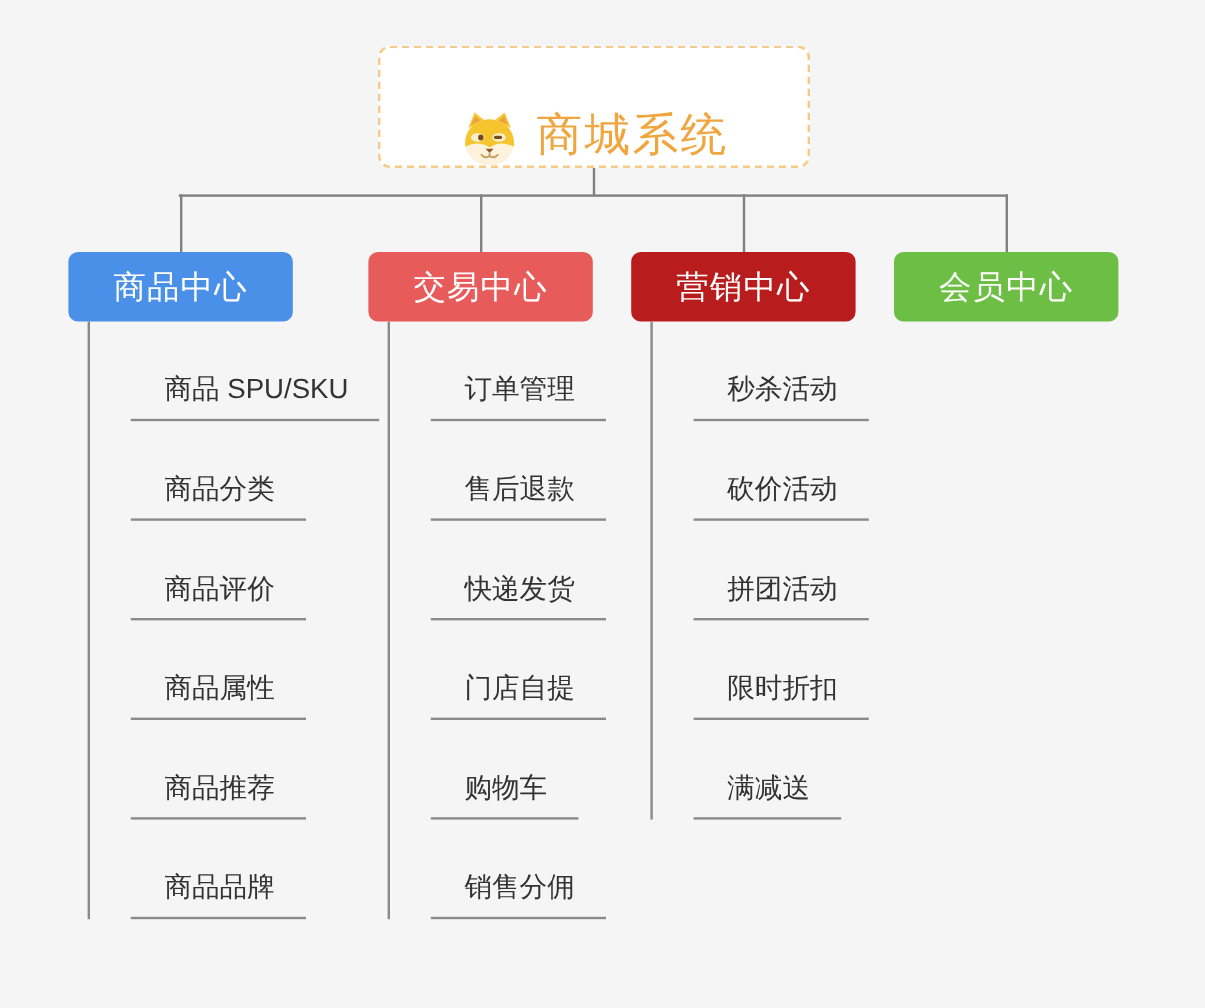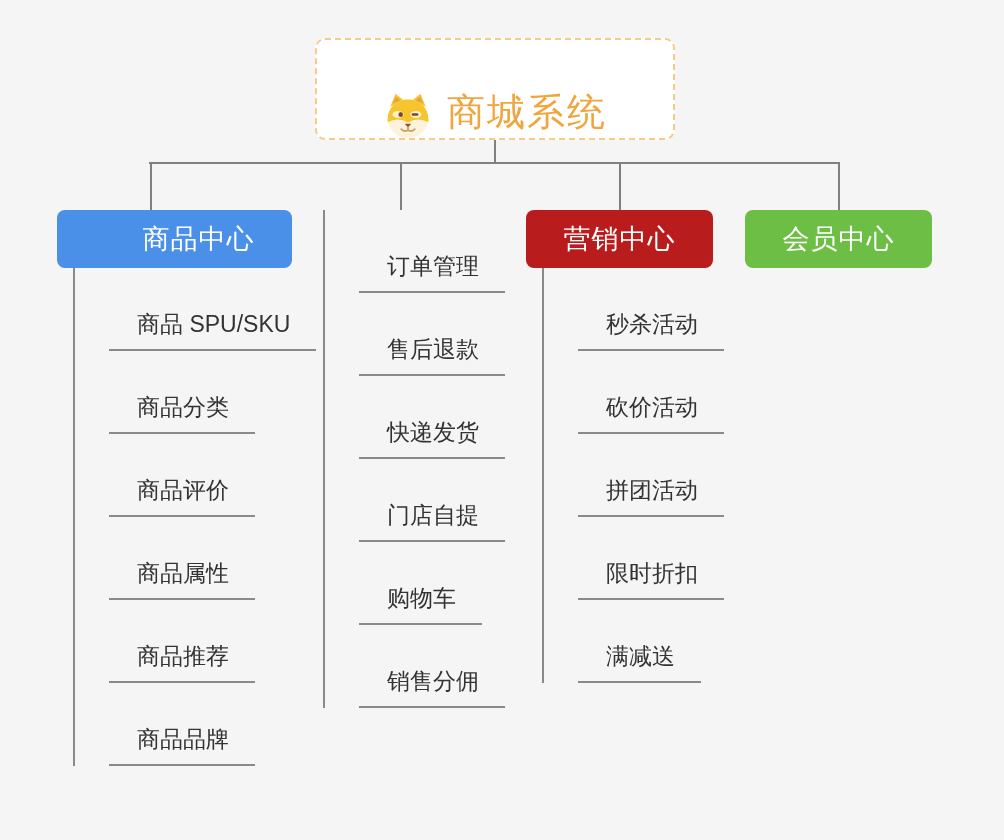--- a/index.html
+++ b/index.html
@@ -101,21 +101,21 @@
   <div class="conn conn-h"></div>
   <div id="drops">
       <div class="conn conn-drop" style="left: 150px;"></div>
       <div class="conn conn-drop" style="left: 400px;"></div>
       <div class="conn conn-drop" style="left: 619px;"></div>
       <div class="conn conn-drop" style="left: 838px;"></div>
     </div>
 
   <div id="branches">
   <div class="branch" style="left: 57px;">
-    <div class="branch-header" style="background: rgb(74, 144, 232); padding-left: 48px;">
+    <div class="branch-header" style="background: rgb(74, 144, 232);">
       <span class="branch-label">商品中心</span>
     </div>
     <div class="children">
   <div class="child">
     <span class="child-label">商品 SPU/SKU</span>
   </div>
 
   <div class="child">
     <span class="child-label">商品分类</span>
   </div>
@@ -132,20 +132,23 @@
     <span class="child-label">商品推荐</span>
   </div>
 
   <div class="child">
     <span class="child-label">商品品牌</span>
   </div>
 </div>
   </div>
 
   <div class="branch" style="left: 307px;">
+    <div class="branch-header" style="background: rgb(232, 91, 91);">
+      <span class="branch-label">交易中心</span>
+    </div>
     <div class="children">
   <div class="child">
     <span class="child-label">订单管理</span>
   </div>
 
   <div class="child">
     <span class="child-label">售后退款</span>
   </div>
 
   <div class="child">

